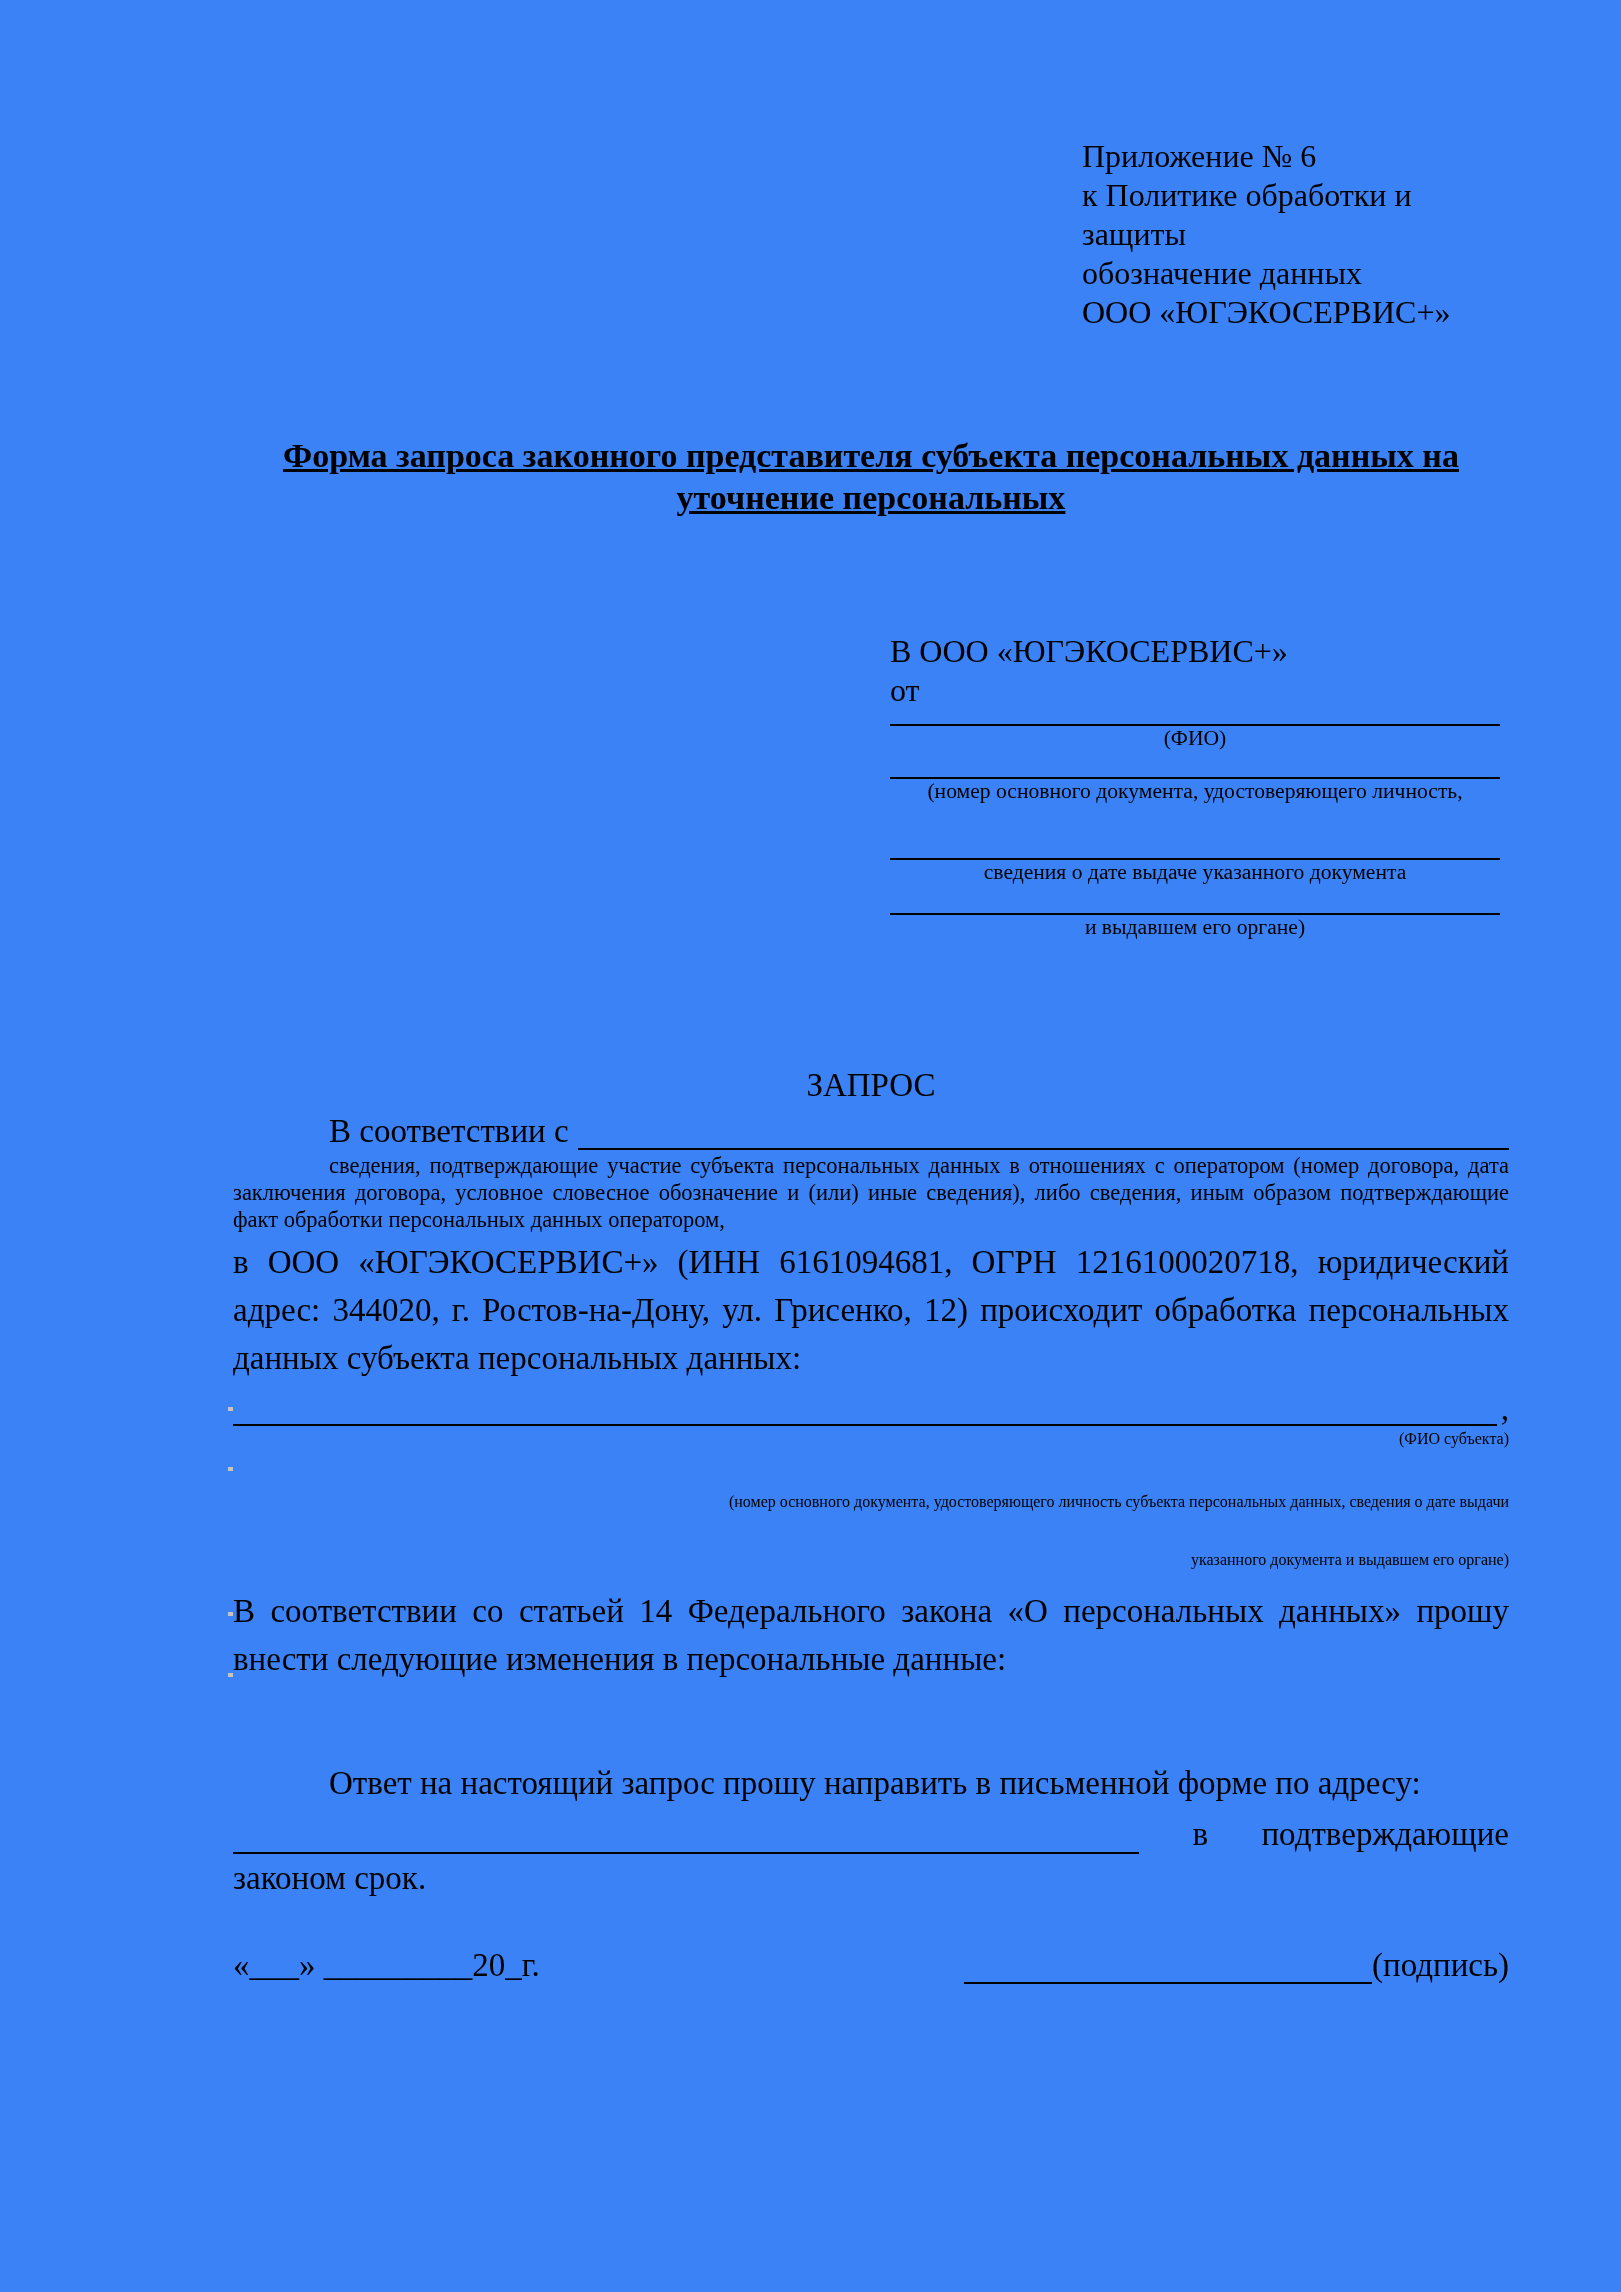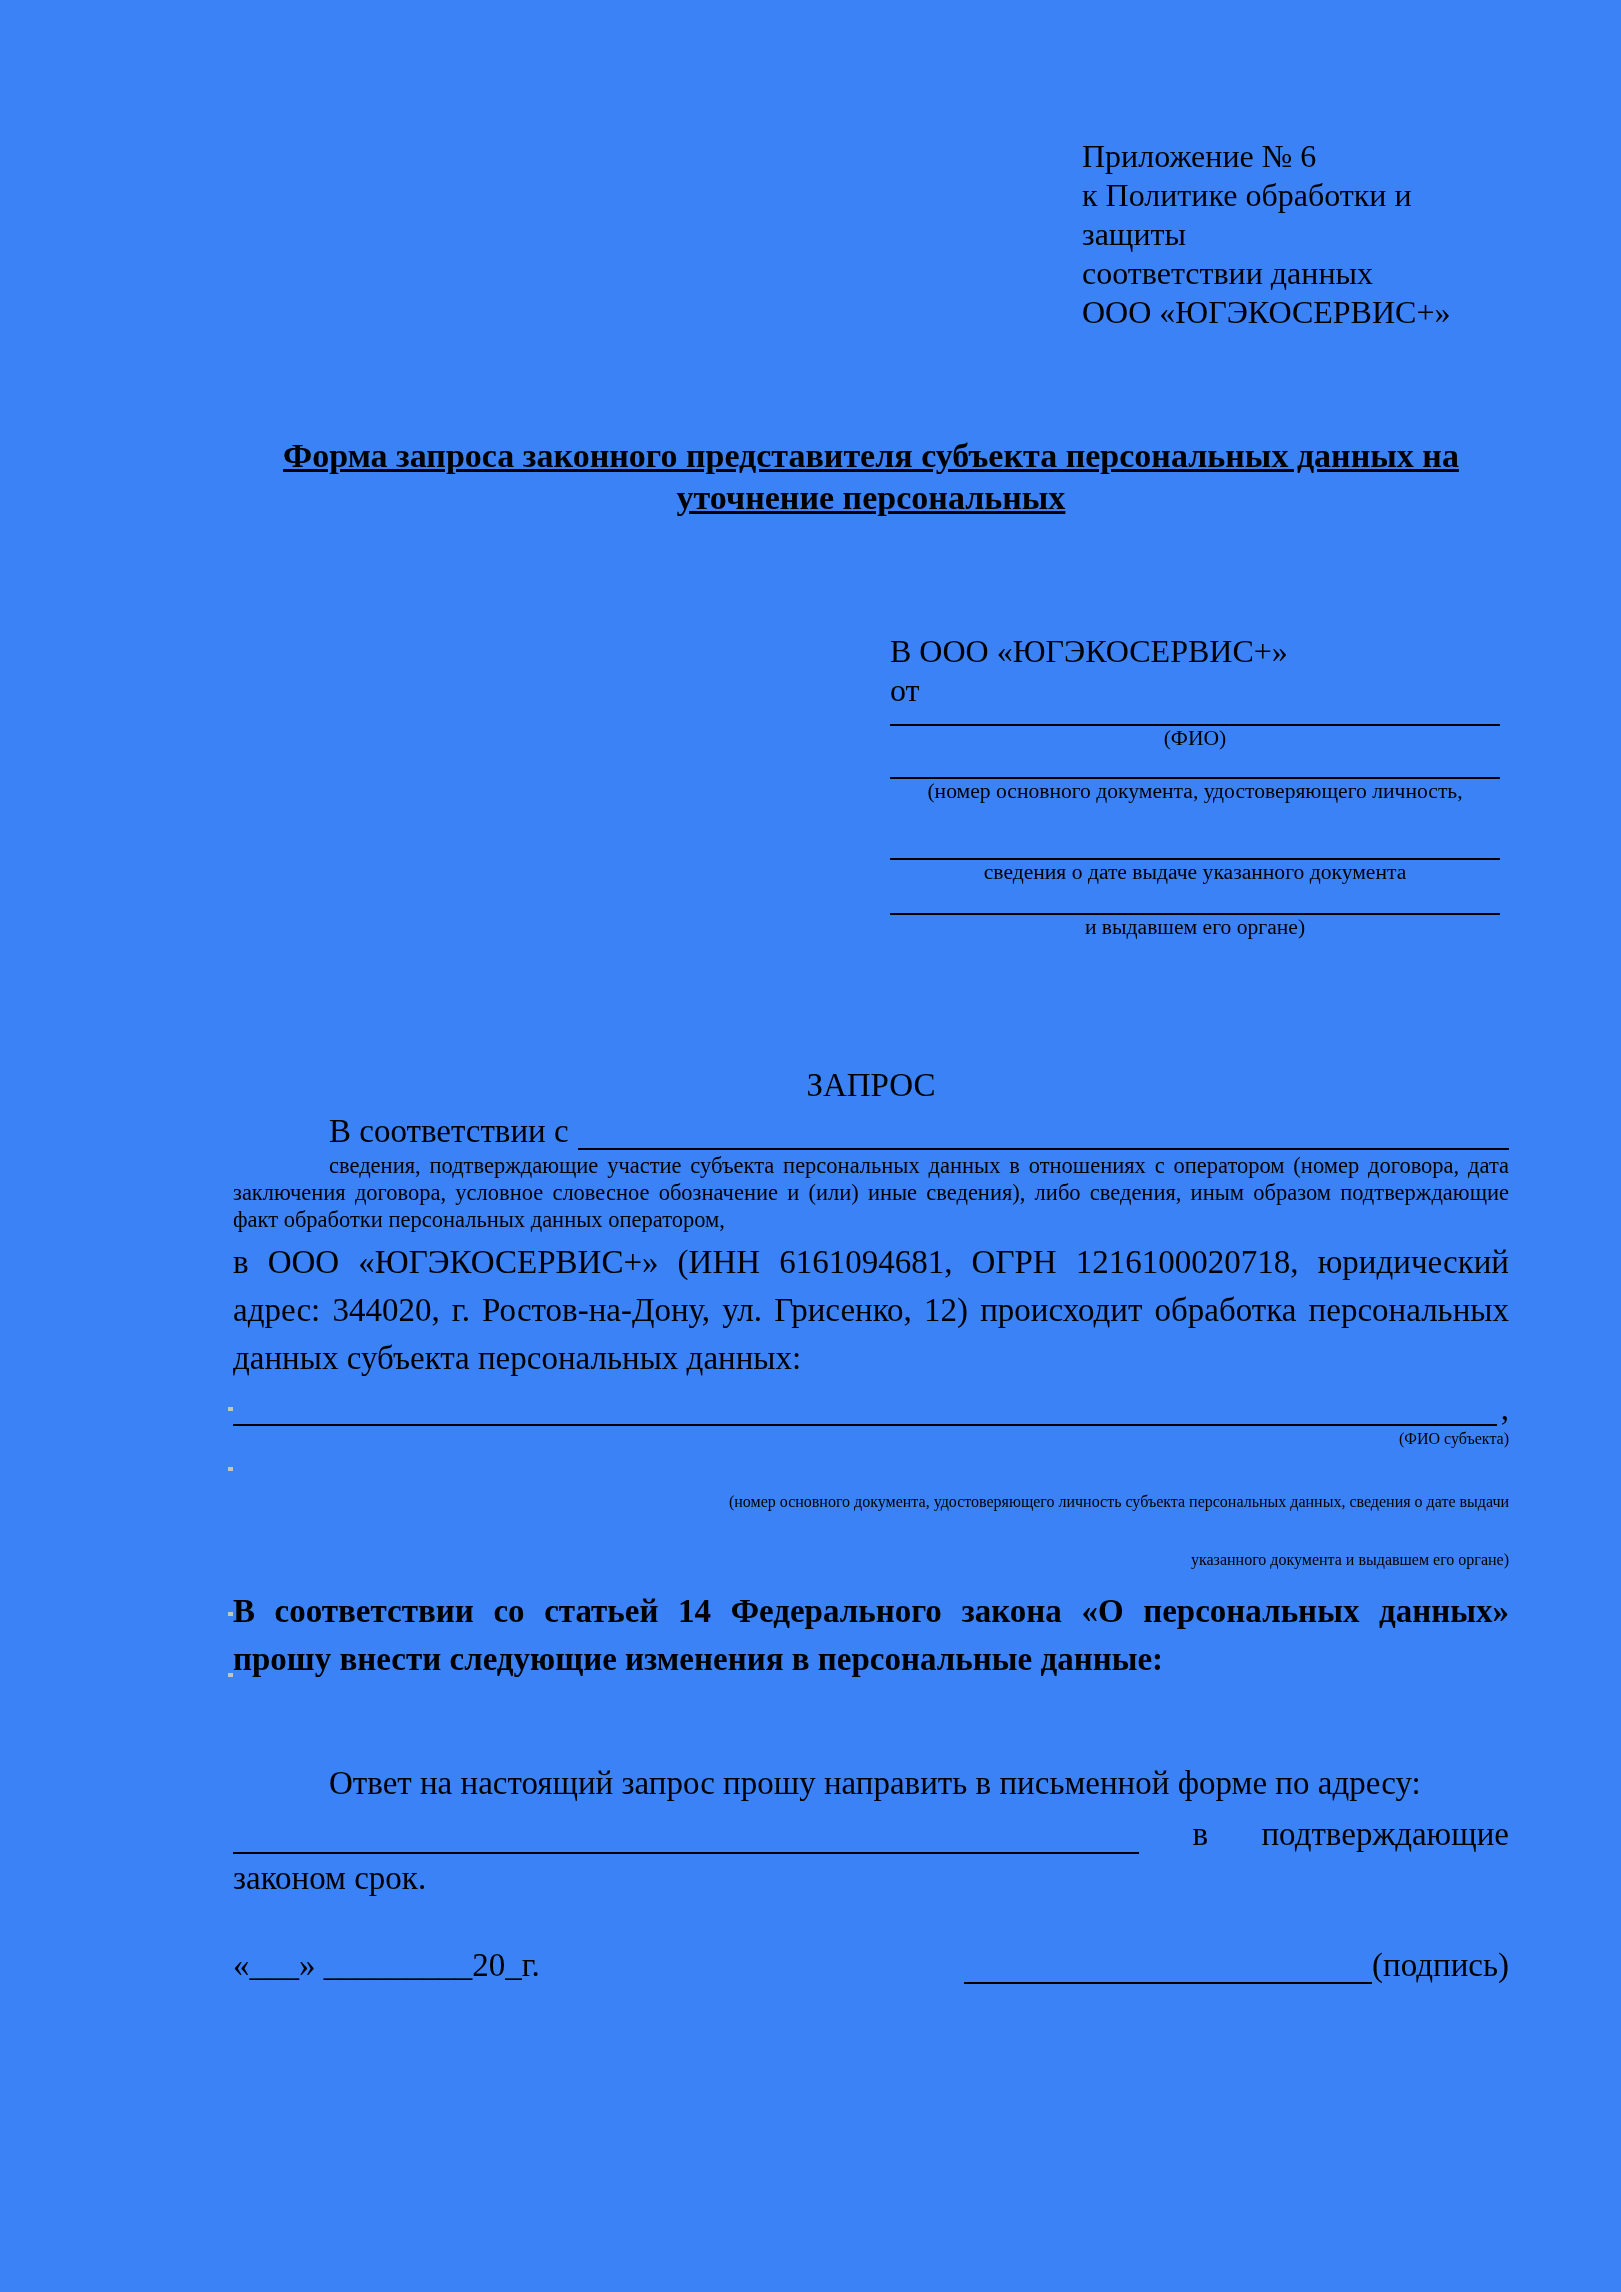--- a/index.html
+++ b/index.html
@@ -93,21 +93,21 @@
   .subject-row .comma { padding-left: 3.9px; line-height: 33px; }
 
   .cap-wide {
     font-size: 16px;
     line-height: 25.5px;
     text-align: right;
   }
   .cap-gap1 { margin-top: 37px; }
   .cap-gap2 { margin-top: 33px; }
 
-  .law-para { margin-top: 13.7px; font-weight: bold; }
+  .law-para { margin-top: 13.7px; }
 
   .reply-para { margin-top: 76px; text-indent: 96px; }
   .reply-row {
     display: flex;
     justify-content: space-between;
     align-items: flex-end;
     height: 47px;
   }
   .reply-row .reply-blank {
     width: 71%;
@@ -145,21 +145,21 @@
   .dot4 { top: 1673px; }
 </style>
 </head>
 <body>
 
 <div class="page">
 
   <div class="annex">
     <div>Приложение № 6</div>
     <div>к Политике обработки и защиты</div>
-    <div>соответствии данных</div>
+    <div>обозначение данных</div>
     <div>ООО «ЮГЭКОСЕРВИС+»</div>
   </div>
 
   <div class="doc-title">Форма запроса законного представителя субъекта персональных данных на уточнение персональных</div>
 
   <div class="addressee">
     <div>В ООО «ЮГЭКОСЕРВИС+»</div>
     <div>от</div>
     <div class="blank-line b1"></div>
     <div class="cap">(ФИО)</div>

